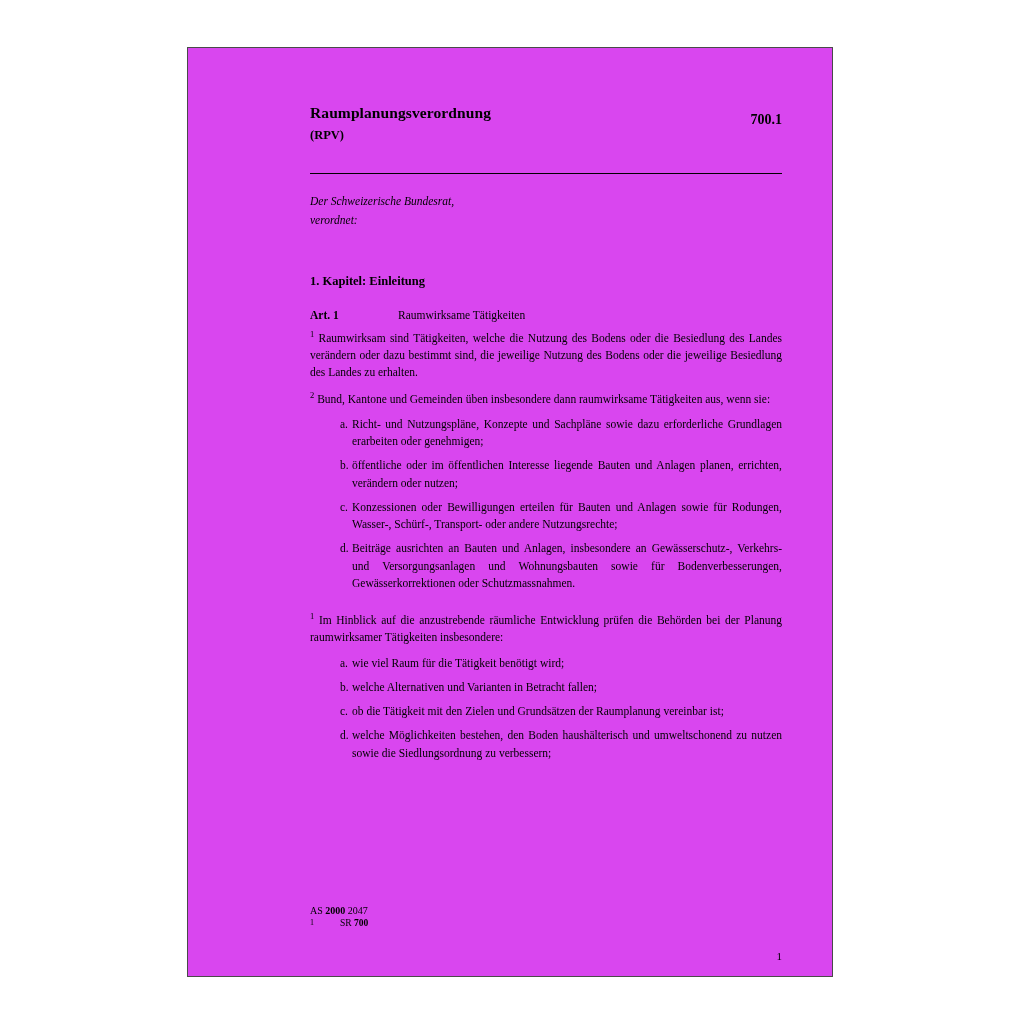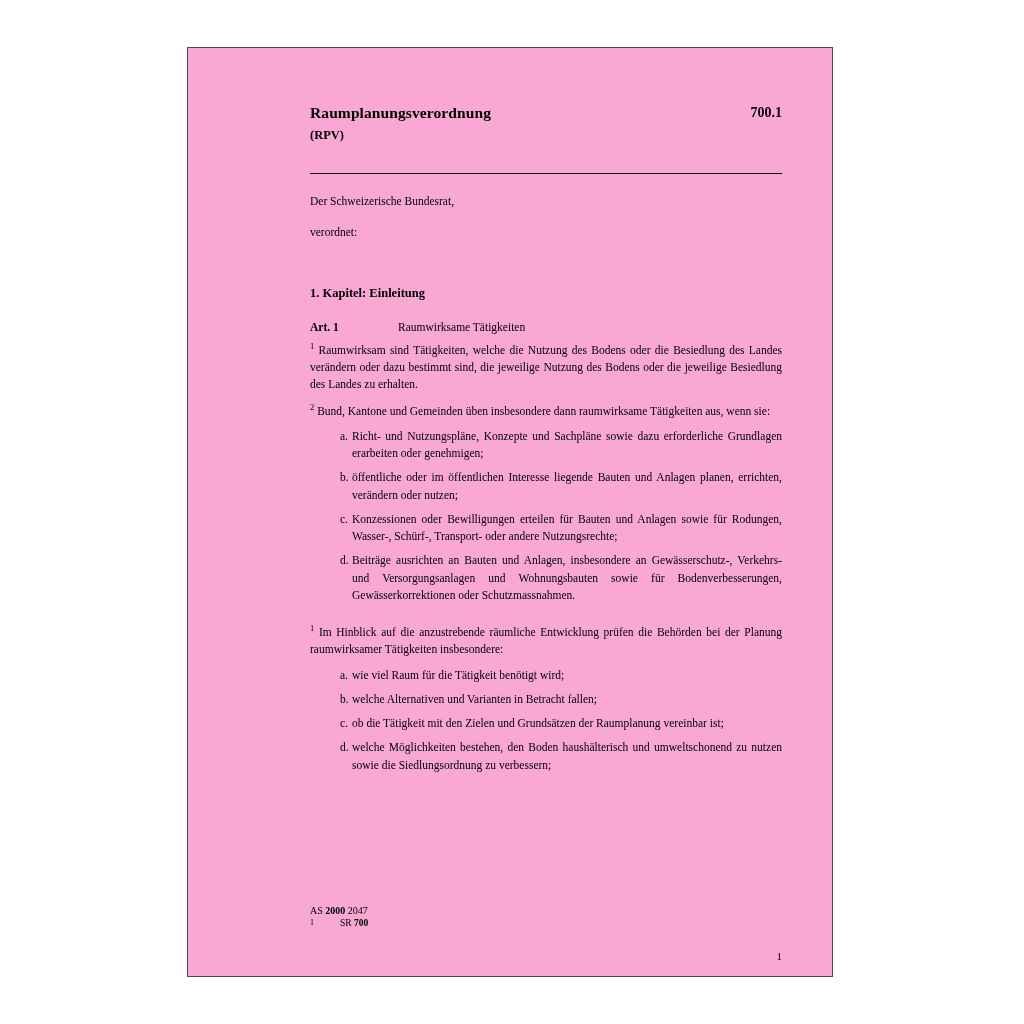--- a/index.html
+++ b/index.html
@@ -14,21 +14,21 @@
     font-family: "Liberation Serif", serif;
     color: #000000;
   }
   .page-wrap {
     position: absolute;
     left: 187px;
     top: 47px;
     width: 646px;
     height: 930px;
     border: 1px solid #4a4a4a;
-    background: #f9a8d4;
+    background: #d946ef;
     box-sizing: border-box;
   }
   .page-inner {
     position: absolute;
     left: 0;
     top: 0;
     right: 0;
     bottom: 0;
     padding: 55px 50px 0 122px;
     box-sizing: border-box;
@@ -44,41 +44,41 @@
     line-height: 1.25;
   }
   .doc-subtitle {
     font-size: 12.5px;
     font-weight: bold;
     margin-top: 6px;
   }
   .doc-number {
     position: absolute;
     right: 0;
-    top: 2px;
+    top: 9px;
     font-size: 14px;
     font-weight: bold;
   }
   .date-line {
     font-size: 11.5px;
     margin-top: 21px;
   }
   .rule {
     border: none;
     border-top: 1.6px solid #000;
     margin: 8px 0 0 0;
     height: 0;
   }
   .preamble {
     margin-top: 18px;
     font-size: 11.5px;
     line-height: 1.65;
   }
   .preamble .it {
-    margin-top: 12px;
+    font-style: italic;
   }
   .chapter {
     margin-top: 44px;
     font-size: 12.5px;
     font-weight: bold;
   }
   .article {
     margin-top: 20px;
   }
   .art-head {

